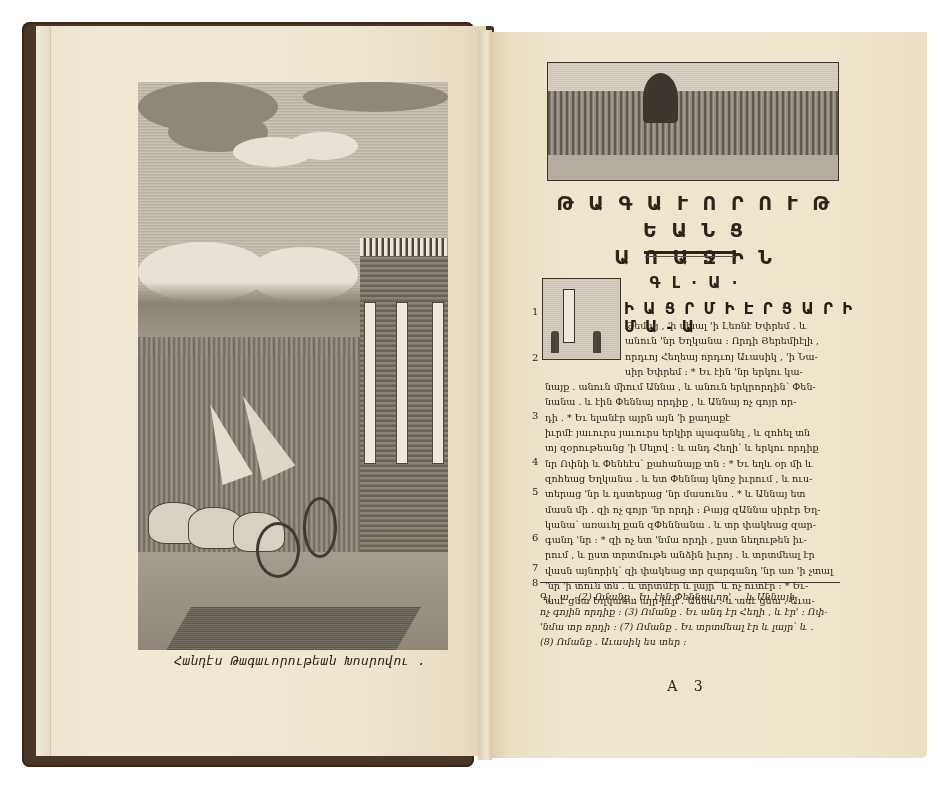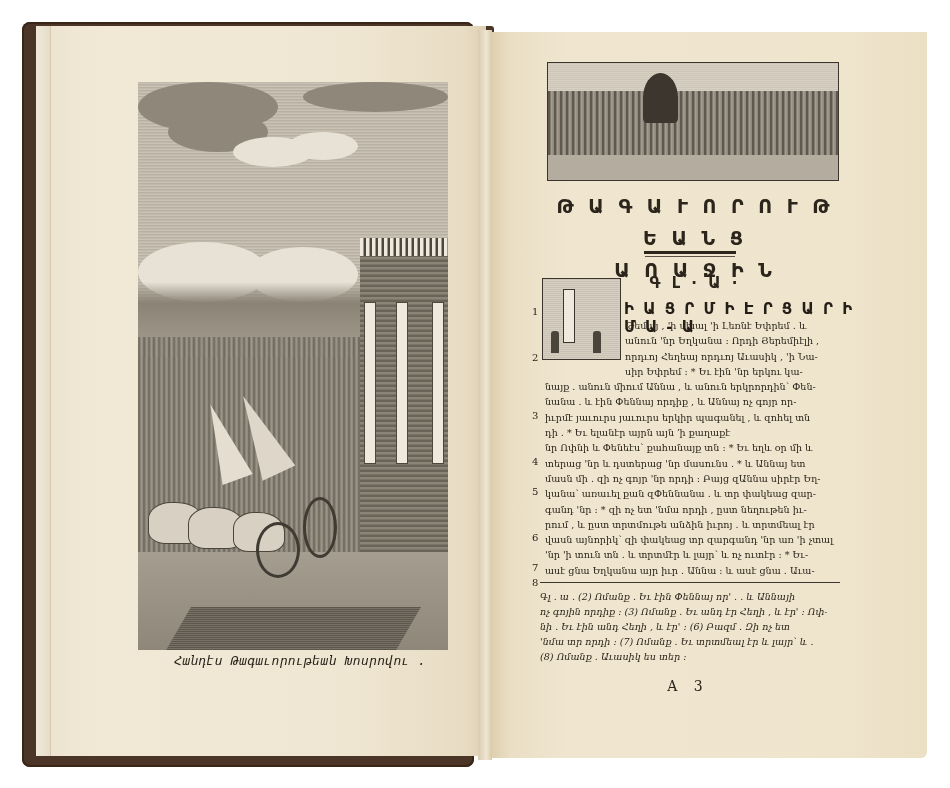--- a/index.html
+++ b/index.html
@@ -94,21 +94,21 @@
   }
   .er-sky { position: absolute; left: 0; top: 0; width: 100%; height: 40px;
     background: repeating-linear-gradient(0deg, #d7d0c3 0px, #d7d0c3 1px, #c2bbad 2px); }
   .er-crowd { position: absolute; left: 0; top: 28px; width: 100%; height: 89px;
     background: repeating-linear-gradient(90deg, #5e584f 0px, #5e584f 2px, #a7a093 3px, #8b8478 6px); }
   .er-ground { position: absolute; left: 0; top: 92px; width: 100%; height: 25px; background: #b4ad9f; }
   .er-canopy { position: absolute; left: 95px; top: 10px; width: 35px; height: 50px; background: #3c362e; border-radius: 50% 50% 10% 10%; }
 
   .title {
     position: absolute; left: 545px; top: 190px; width: 300px; text-align: center;
-    font-family: "DejaVu Sans", sans-serif; font-weight: bold; font-size: 19px; color: #2c251c; letter-spacing: 4px; line-height: 32px;
+    font-family: "DejaVu Sans", sans-serif; font-weight: bold; font-size: 19px; color: #2c251c; letter-spacing: 4px; line-height: 27px;
   }
   .title-rule {
     position: absolute; left: 644px; top: 251px; width: 92px; height: 3px; background: #2c251c;
     box-shadow: 0 4px 0 -1px #5a5145;
   }
   .chapter {
     position: absolute; left: 640px; top: 274px; width: 110px; text-align: center;
     font-family: "DejaVu Sans", sans-serif; font-weight: bold; font-size: 15px; color: #2c251c; letter-spacing: 3px;
   }
   .initial-box {
@@ -205,23 +205,25 @@
 </div>
 <div class="lead">Ի Ա Ց Ր  Մ Ի  Է Ր  Ց Ա Ր Ի Մ Ա -  Ա</div>
 
 <div class="body-text">
   <div class="line indent">Թեմայ , 'ի սխալ 'ի Լեռնէ Եփրեմ . և</div>
   <div class="line indent">անուն 'նր Եղկանա : Որդի Յերեմիէլի ,</div>
   <div class="line indent">որդւոյ Հեղեայ որդւոյ Աւասիկ , 'ի Նա-</div>
   <div class="line indent">սիր Եփրեմ : * Եւ էին 'նր երկու կա-</div>
   <div class="line">նայք . անուն միում Աննա , և անուն երկրորդին՝ Փեն-</div>
   <div class="line">նանա . և էին Փեննայ որդիք , և Աննայ ոչ գոյր որ-</div>
+  <div class="line">դի . * Եւ ելանէր այրն այն ՚ի քաղաքէ</div>
   <div class="line">իւրմէ յաւուրս յաւուրս երկիր պագանել , և զոհել տն</div>
-  <div class="line">դի . * Եւ ելանէր այրն այն ՚ի քաղաքէ</div>
+  <div class="line">տյ զօրութեանց 'ի Սելով : և անդ Հեղի՝ և երկու որդիք</div>
   <div class="line">նր Ոփնի և Փենեէս՝ քահանայք տն : * Եւ եղև օր մի և</div>
+  <div class="line">զոհեաց Եղկանա . և ետ Փեննայ կնոջ իւրում , և ուս-</div>
   <div class="line">տերաց 'նր և դստերաց 'նր մասունս . * և Աննայ ետ</div>
   <div class="line">մասն մի . զի ոչ գոյր 'նր որդի : Բայց զԱննա սիրէր Եղ-</div>
   <div class="line">կանա՝ առաւել քան զՓեննանա . և տր փակեաց զար-</div>
   <div class="line">գանդ 'նր : * զի ոչ ետ 'նմա որդի , ըստ նեղութեն իւ-</div>
   <div class="line">րում , և ըստ տրտմութե անձին իւրոյ . և տրտմեալ էր</div>
   <div class="line">վասն այնորիկ՝ զի փակեաց տր զարգանդ 'նր առ 'ի չտալ</div>
   <div class="line">'նր 'ի տուն տն . և տրտմէր և լայր՝ և ոչ ուտէր : * Եւ-</div>
   <div class="line">ասէ ցնա Եղկանա այր իւր . Աննա : և ասէ ցնա . Աւա-</div>
 </div>
 
@@ -231,17 +233,16 @@
 <div class="line-num" style="left:532px;top:456px;">4</div>
 <div class="line-num" style="left:532px;top:486px;">5</div>
 <div class="line-num" style="left:532px;top:532px;">6</div>
 <div class="line-num" style="left:532px;top:562px;">7</div>
 <div class="line-num" style="left:532px;top:577px;">8</div>
 
 <div class="note-rule"></div>
 <div class="notes">
   <div class="line">Գլ . ա . (2) Ոմանք . Եւ էին Փեննայ որ' . . և Աննայի</div>
   <div class="line">ոչ գոյին որդիք : (3) Ոմանք . Եւ անդ էր Հեղի , և էր' : Ոփ-</div>
-  <div class="line">նի . Եւ էին անդ Հեղի , և էր' : (6) Բազմ . Զի ոչ ետ</div>
   <div class="line">'նմա տր որդի : (7) Ոմանք . Եւ տրտմեալ էր և լայր՝ և .</div>
   <div class="line">(8) Ոմանք . Աւասիկ ես տեր :</div>
 </div>
 <div class="signature">A 3</div>
 
 </body></html>

